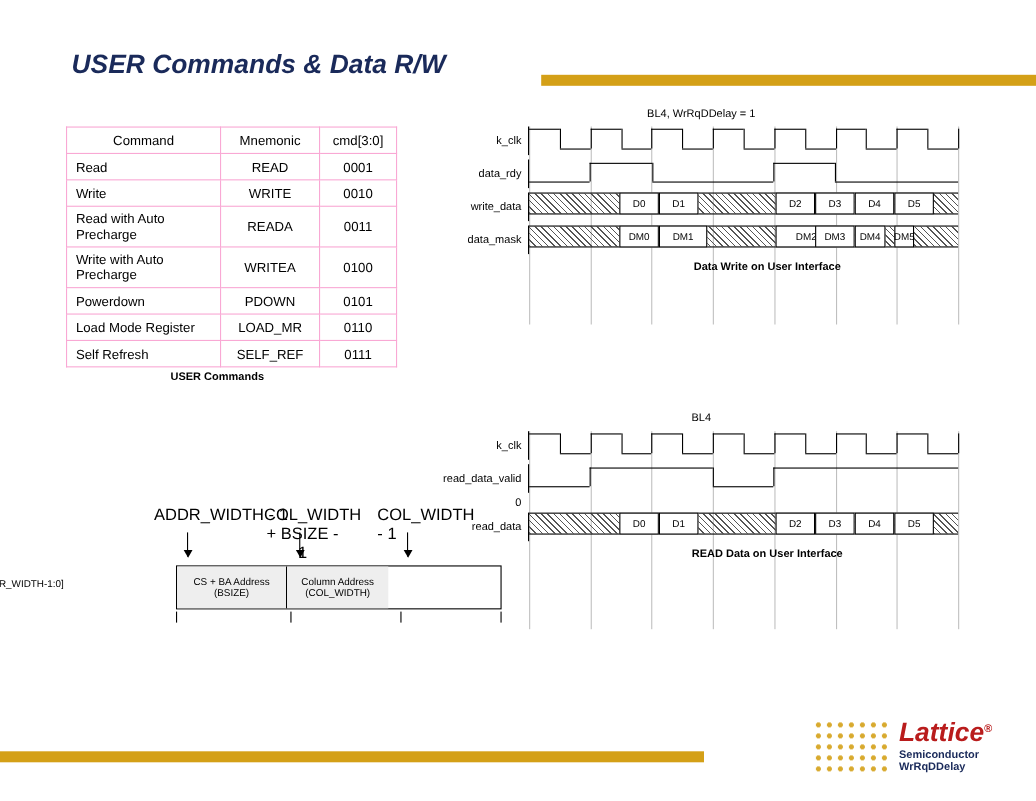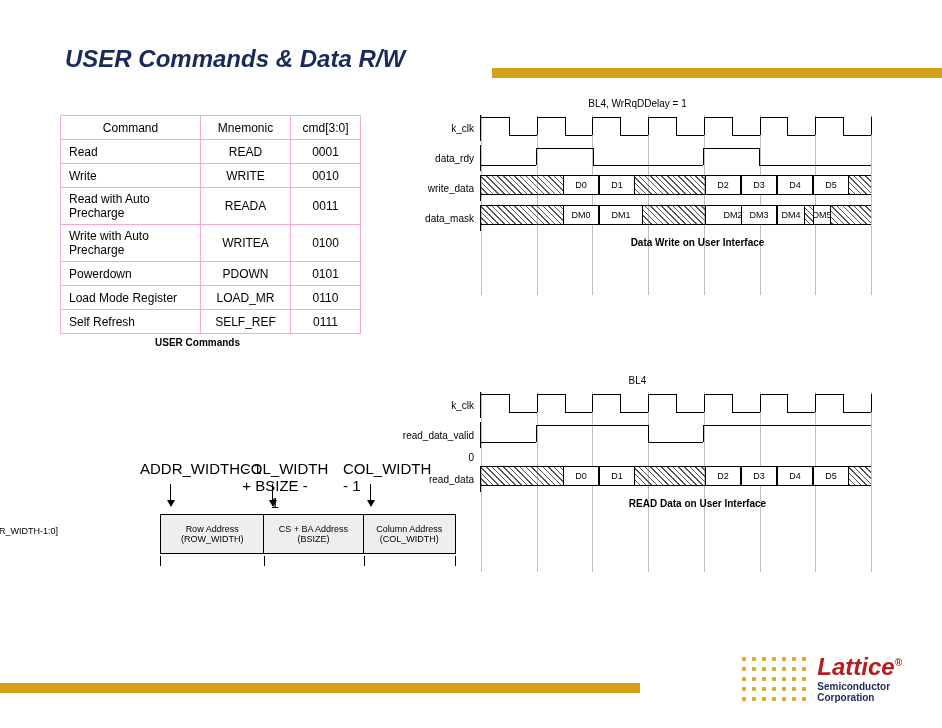--- a/index.html
+++ b/index.html
@@ -354,24 +354,20 @@
     <span style="position:absolute;left:283px;top:0">COL_WIDTH - 1</span>
   </div>
   <div class="addr-arrows">
     <div class="ar" style="left:110px"></div>
     <div class="ar" style="left:212px"></div>
     <div class="ar" style="left:310px"></div>
   </div>
   <div style="position:relative">
     <span class="addr-leftlbl" style="top:12px">addr[ADDR_WIDTH-1:0]</span>
     <div class="addr-boxes" style="margin-left:100px;width:296px">
-      <div class="cell" style="width:104px">
-        <span>Row Address</span>
-        <span>(ROW_WIDTH)</span>
-      </div>
       <div class="cell" style="width:100px">
         <span>CS + BA Address</span>
         <span>(BSIZE)</span>
       </div>
       <div class="cell" style="width:92px">
         <span>Column Address</span>
         <span>(COL_WIDTH)</span>
       </div>
     </div>
   </div>
@@ -383,15 +379,15 @@
   </div>
 </div>
 
 <div class="logo-wrap">
   <div class="logo-dots"></div>
   <div class="logo-text">
     <div class="brand">
       <span>Lattice</span><span class="regmark">®</span>
     </div>
     <div class="sub">Semiconductor</div>
-    <div class="sub">Corporation</div>
+    <div class="sub">WrRqDDelay</div>
   </div>
 </div>
 
 </body></html>

